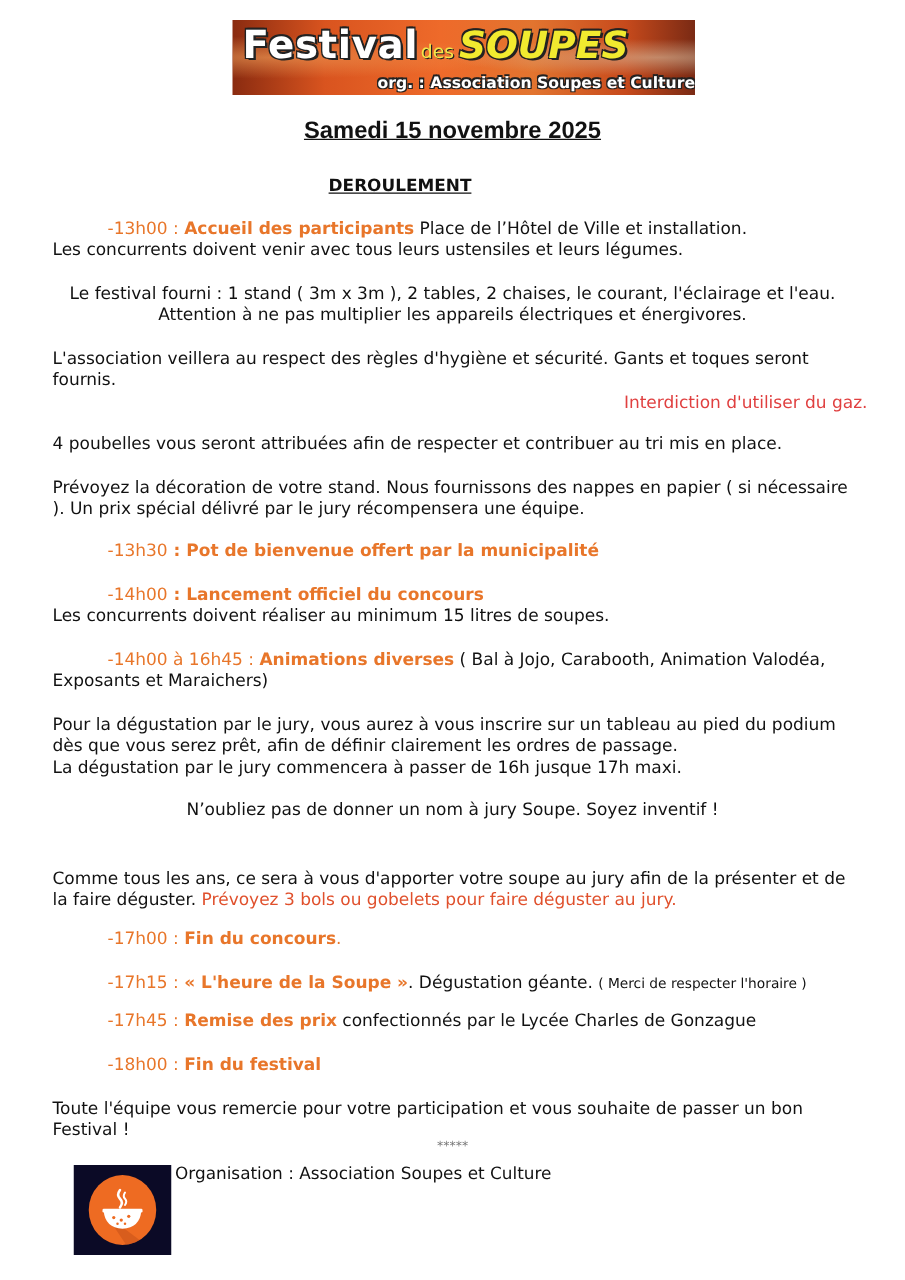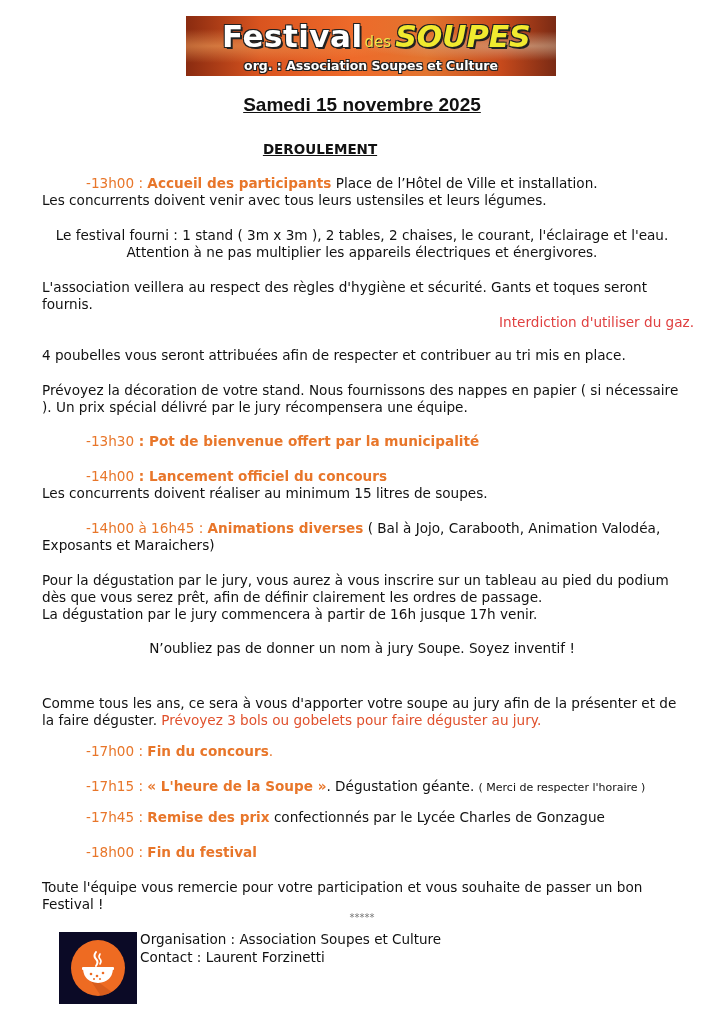--- a/index.html
+++ b/index.html
@@ -5,27 +5,27 @@
   html, body { margin: 0; padding: 0; background: #ffffff; }
   body { width: 724px; height: 1024px; position: relative; overflow: hidden;
          font-family: "DejaVu Sans", sans-serif; color: #111; font-size: 13.6px; }
   .banner { position: absolute; left: 186px; top: 16px; width: 370px; height: 60px;
             background: linear-gradient(90deg, #8a2b10 0%, #d9541f 20%, #ee6a2a 45%, #e2742f 65%, #c74a1c 85%, #7a2a14 100%);
             overflow: hidden; }
   .banner::before { content: ""; position: absolute; inset: 0;
             background: radial-gradient(ellipse at 8% 50%, rgba(240,160,90,0.6), transparent 40%),
                         radial-gradient(ellipse at 92% 50%, rgba(220,200,170,0.55), transparent 35%); }
   .banner-title { position: absolute; left: 8px; top: 2px; white-space: nowrap;
-            font-family: "DejaVu Sans", sans-serif; margin-left: 28px; }
+            font-family: "DejaVu Sans", sans-serif; }
   .b-festival { font-size: 31px; font-weight: bold; color: #fff; letter-spacing: 0.5px;
             text-shadow: 2px 2px 0 #222, -1px -1px 0 #222, 1px -1px 0 #222, -1px 1px 0 #222; }
   .b-des { font-size: 15px; color: #f3e64a; margin-left: 2px; text-shadow: 1px 1px 0 #222; }
   .b-soupes { font-size: 30px; font-weight: bold; font-style: italic; color: #f1ea2f; margin-left: 4px;
             text-shadow: 2px 2px 0 #222, -1px -1px 0 #222, 1px -1px 0 #222, -1px 1px 0 #222; }
-  .banner-sub { position: absolute; left: 0; right: 0; top: 42px; text-align: center;
+  .banner-sub { position: absolute; left: 0; right: 0; top: 42px; text-align: right;
             font-size: 12.5px; font-weight: bold; color: #fff; white-space: nowrap;
             text-shadow: 1px 1px 0 #222, -1px -1px 0 #222, 1px -1px 0 #222, -1px 1px 0 #222; }
 
   .date-title { position: absolute; left: 0; width: 724px; top: 94px; text-align: center;
             font-family: "Liberation Sans", sans-serif; font-weight: bold; font-size: 19px;
             text-decoration: underline; color: #111; }
   .section-title { position: absolute; left: 0; width: 640px; top: 141px; text-align: center;
             font-weight: bold; font-size: 13.5px; text-decoration: underline; color: #111; }
 
   .p { position: absolute; left: 42px; width: 650px; line-height: 17px; margin: 0; white-space: normal; }
@@ -78,21 +78,21 @@
 <p class="p indent" style="top:468px;">
   <span class="orange-n">-14h00</span><span class="orange"> : Lancement officiel du concours</span>
 </p>
 <p class="p" style="top:485px;">Les concurrents doivent réaliser au minimum 15 litres de soupes.</p>
 
 <p class="p" style="top:520px; text-indent:44px;">
   <span class="orange-n">-14h00 à 16h45</span><span class="orange-n"> : </span><span class="orange">Animations diverses</span><span> ( Bal à Jojo, Carabooth, Animation Valodéa, Exposants et Maraichers)</span>
 </p>
 
 <p class="p" style="top:572px;">Pour la dégustation par le jury, vous aurez à vous inscrire sur un tableau au pied du podium dès que vous serez prêt, afin de définir clairement les ordres de passage.</p>
-<p class="p" style="top:606px;">La dégustation par le jury commencera à partir de 16h  jusque 17h venir.</p>
+<p class="p" style="top:606px;">La dégustation par le jury commencera à passer de 16h  jusque 17h maxi.</p>
 
 <p class="p center" style="top:640px; left:30px; width:664px;">N’oubliez pas de donner un nom à jury Soupe. Soyez inventif !</p>
 
 <p class="p" style="top:675px;margin-top:20px;">
   <span>Comme tous les ans, ce sera à vous d'apporter votre soupe au jury afin de la présenter et de la faire déguster. </span><span class="red2">Prévoyez 3 bols ou gobelets pour faire déguster au jury.</span>
 </p>
 
 <p class="p indent" style="top:743px;">
   <span class="orange-n">-17h00</span><span class="orange-n"> : </span><span class="orange">Fin du concours</span><span class="orange-n">.</span>
 </p>
@@ -125,14 +125,13 @@
       <circle cx="26" cy="36" r="1.3" fill="#ee6b22"></circle>
       <circle cx="32" cy="33" r="1.3" fill="#ee6b22"></circle>
       <circle cx="29" cy="39" r="1" fill="#ee6b22"></circle>
       <circle cx="23" cy="39" r="1" fill="#ee6b22"></circle>
     </svg>
   </div>
 </div>
 
 <div class="footer">
   <div>Organisation : Association Soupes et Culture</div>
-  <div>Contact : Laurent Forzinetti</div>
 </div>
 
 </body></html>

